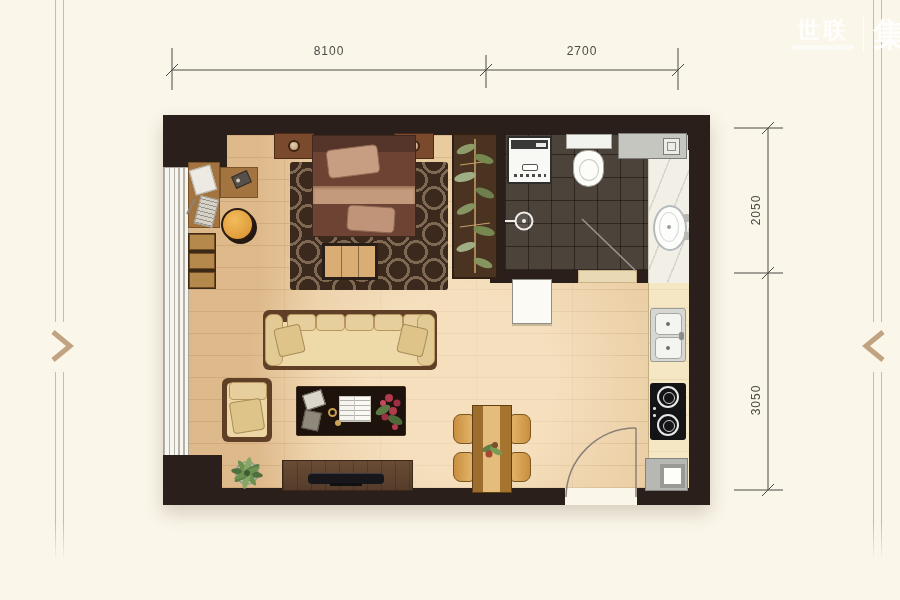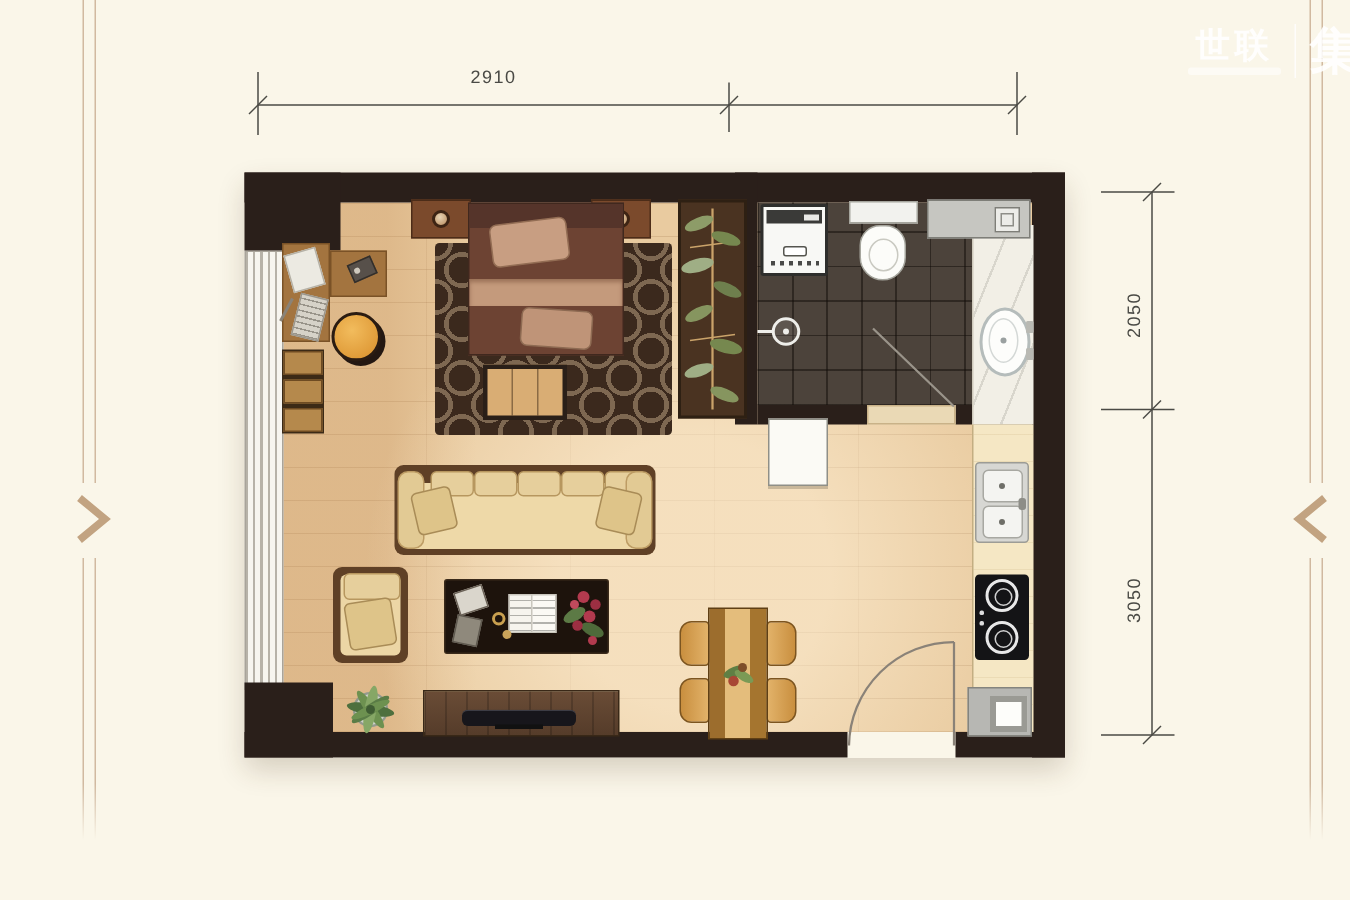--- a/index.html
+++ b/index.html
@@ -69,21 +69,22 @@
 
   <div class="abs wm" style="left:792px;top:16px">
     <div style="display:flex;flex-direction:column;align-items:center">
       <span class="wm-brand">世联</span>
       <span class="wm-sub"></span>
     </div>
     <span class="wm-div"></span>
     <span class="wm-mark">集</span>
   </div>
 
-  <div class="abs dim" style="left:172px;top:44px;width:314px">2910</div>
+  <div class="abs dim" style="left:172px;top:44px;width:314px">8100</div>
+  <div class="abs dim" style="left:486px;top:44px;width:192px">2700</div>
   <div class="abs dim" style="left:736px;top:203px;width:40px;transform:rotate(-90deg)">2050</div>
   <div class="abs dim" style="left:736px;top:393px;width:40px;transform:rotate(-90deg)">3050</div>
 
   <div class="abs" style="left:163px;top:115px;width:547px;height:390px;box-shadow:0 8px 18px rgba(70,45,20,.20)"></div>
 
   <div class="abs floor" style="left:188px;top:135px;width:500px;height:353px"></div>
 
   <div class="abs window" style="left:163px;top:167px;width:24px;height:291px"></div>
 
   <div class="abs wall" style="left:163px;top:115px;width:547px;height:20px"></div>

